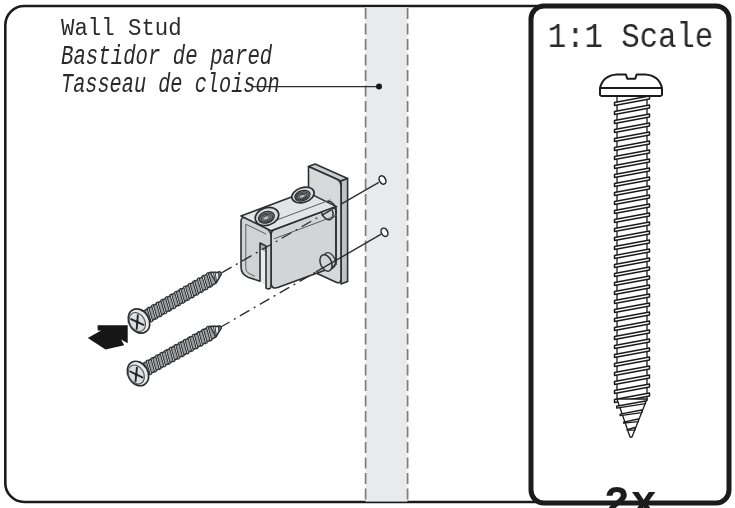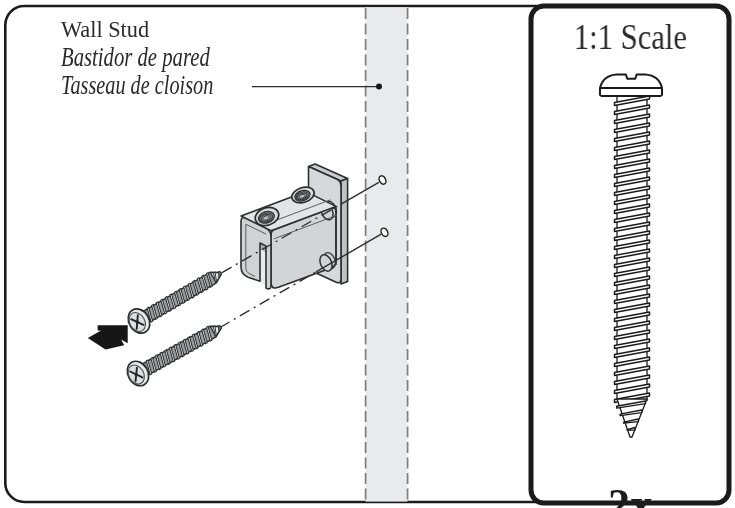--- a/index.html
+++ b/index.html
@@ -1,16 +1,16 @@
 <!DOCTYPE html>
 <html style="--frame: #1b1b1b; --text: #2a2a2a; --line: #2c2e30; --stud: #e9eaeb; --stud-edge: #7d7d7d; --arrow: #161616;"><head>
 <meta charset="utf-8">
 <style>
   html,body{margin:0;padding:0;width:735px;height:508px;background:#ffffff;overflow:hidden;}
-  #stage{position:relative;width:735px;height:508px;font-family:Liberation Serif, serif;}
+  #stage{position:relative;width:735px;height:508px;font-family:Liberation Mono, monospace;}
   #scene{position:absolute;left:0;top:0;}
   .label-block{position:absolute;left:61px;top:15.2px;color:var(--text);line-height:28px;white-space:nowrap;will-change:transform;}
   .label-block .l1{font-size:23.5px;transform:scaleX(0.95);transform-origin:left center;}
   .label-block .l2{font-size:27px;font-style:italic;transform:scaleX(0.767);transform-origin:left center;}
   .label-block .l3{font-size:27px;font-style:italic;transform:scaleX(0.75);transform-origin:left center;}
   .panel-title{position:absolute;left:534px;top:18px;width:193px;text-align:center;color:var(--text);will-change:transform;
     font-size:35px;transform:scaleX(0.875);transform-origin:center top;white-space:nowrap;}
   .panel-qty{position:absolute;left:534px;top:434.5px;width:193px;text-align:center;color:#1c1c1c;will-change:transform;
     font-size:44px;font-weight:bold;letter-spacing:0.5px;white-space:nowrap;margin-top:44px;}
   

